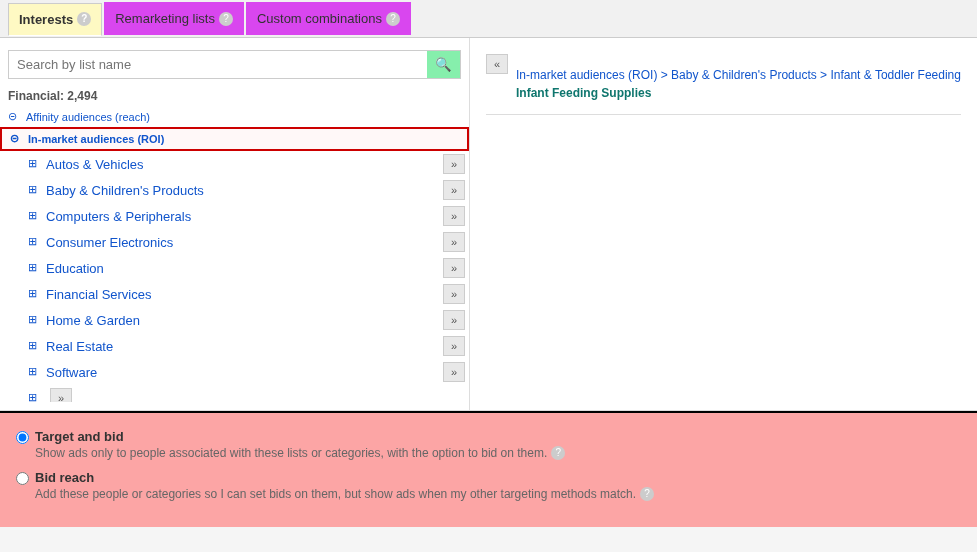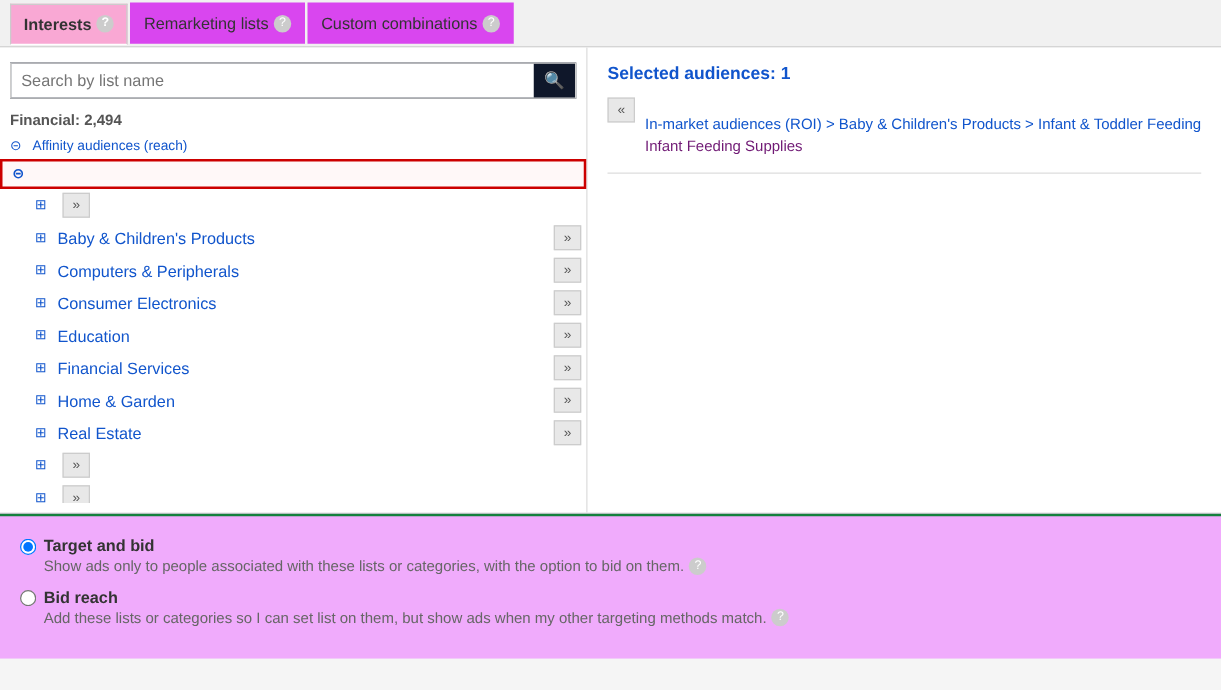--- a/index.html
+++ b/index.html
@@ -9,21 +9,21 @@
     .tabs-bar {
       display: flex; align-items: center; background: #f1f1f1;
       border-bottom: 1px solid #ccc; padding: 0 8px; height: 38px;
     }
     .tab {
       display: flex; align-items: center; padding: 8px 10px; cursor: pointer;
       font-size: 13px; color: #333; border: 1px solid transparent;
       margin-right: 2px; background: #d946ef;
     }
     .tab.active {
-      background: #f9a8d4; border-color: #ccc #ccc #fff #ccc;
+      background: #fef9c3; border-color: #ccc #ccc #fff #ccc;
       margin-bottom: -1px; font-weight: bold;
     }
     .tab .help-icon {
       display: inline-block; width: 14px; height: 14px; border-radius: 50%;
       background: #ccc; color: #fff; font-size: 10px; text-align: center;
       line-height: 14px; margin-left: 4px; cursor: pointer;
     }
 
     
     .main-content {
@@ -31,21 +31,21 @@
     }
 
     
     .left-panel {
       width: 470px; border-right: 1px solid #ddd; padding: 8px 0;
     }
 
     
     .search-bar {
       display: flex; align-items: center; margin: 4px 8px 8px 8px;
-      border: 1px solid #ccc; background: #0f172a;
+      border: 1px solid #ccc; background: #86efac;
     }
     .search-bar input {
       flex: 1; border: none; outline: none; padding: 6px 8px;
       font-size: 13px; color: #777;
     }
     .search-bar .search-btn {
       padding: 4px 8px; cursor: pointer; color: #777; border: none; background: none;
     }
 
     
@@ -104,26 +104,26 @@
       display: flex; align-items: flex-start; padding: 4px 0;
     }
     .back-btn {
       display: inline-flex; align-items: center; justify-content: center;
       width: 22px; height: 20px; background: #e8e8e8; border: 1px solid #ccc;
       font-size: 11px; color: #555; cursor: pointer; margin-right: 8px; flex-shrink: 0;
     }
     .audience-path {
       font-size: 12px; color: #1155cc; line-height: 1.5; flex: 1; margin-top: 12px;
     }
-    .audience-path .bold-part { font-weight: normal; color: #701a75; }
+    .audience-path .bold-part { font-weight: bold; color: #0f766e; }
     .audience-divider { border: none; border-top: 1px solid #ddd; margin: 8px 0; }
 
     
     .bottom-section {
-      background: #f0abfc; padding: 16px 16px; border-top: 2px solid #15803d;
+      background: #fca5a5; padding: 16px 16px; border-top: 2px solid #000000;
     }
     .radio-option { margin-bottom: 10px; }
     .radio-option label {
       display: flex; align-items: flex-start; cursor: pointer; gap: 6px;
     }
     .radio-option input[type="radio"] {
       margin-top: 2px; flex-shrink: 0;
     }
     .radio-option .option-title { font-weight: bold; font-size: 13px; margin-bottom: 2px; }
     .radio-option .option-desc { font-size: 12px; color: #666; display: flex; align-items: flex-end; gap: 4px; }
@@ -169,24 +169,26 @@
 
     <div class="tree">
 
       <div class="tree-item">
         <span class="expand-icon">⊝</span>
         <span class="item-label">Affinity audiences (reach)</span>
       </div>
 
       <div class="tree-item highlighted">
         <span class="expand-icon">⊝</span>
-      </div>
-
-      <div class="tree-sub-item">
-        <span class="expand-icon">⊞</span>
+        <span class="item-label">In-market audiences (ROI)</span>
+      </div>
+
+      <div class="tree-sub-item">
+        <span class="expand-icon">⊞</span>
+        <span class="item-label">Autos &amp; Vehicles</span>
         <div class="arrow-btn">»</div>
       </div>
 
       <div class="tree-sub-item">
         <span class="expand-icon">⊞</span>
         <span class="item-label">Baby &amp; Children's Products</span>
         <div class="arrow-btn">»</div>
       </div>
 
       <div class="tree-sub-item">
@@ -220,36 +222,33 @@
       </div>
 
       <div class="tree-sub-item">
         <span class="expand-icon">⊞</span>
         <span class="item-label">Real Estate</span>
         <div class="arrow-btn">»</div>
       </div>
 
       <div class="tree-sub-item">
         <span class="expand-icon">⊞</span>
+        <span class="item-label">Software</span>
         <div class="arrow-btn">»</div>
       </div>
 
       <div class="tree-sub-item">
         <span class="expand-icon">⊞</span>
         <div class="arrow-btn">»</div>
       </div>
 
     </div>
   </div>
 
   <div class="right-panel">
-    <div class="selected-audiences-title">
-      <span>Selected audiences:</span>
-      <span style="color:#1155cc;">1</span>
-    </div>
 
     <div class="audience-item">
       <div class="back-btn">«</div>
       <div class="audience-path">
         <span>In-market audiences (ROI) &gt; Baby &amp; Children's Products &gt; Infant &amp; Toddler Feeding</span><br>
         <span class="bold-part">Infant Feeding Supplies</span>
       </div>
     </div>
 
     <hr class="audience-divider">
@@ -269,19 +268,19 @@
       </div>
     </label>
   </div>
 
   <div class="radio-option">
     <label>
       <input type="radio" name="bid-type" style="">
       <div class="radio-content">
         <span class="option-title">Bid reach</span>
         <span class="option-desc">
-          <span>Add these lists or categories so I can set list on them, but show ads when my other targeting methods match.</span>
+          <span>Add these people or categories so I can set bids on them, but show ads when my other targeting methods match.</span>
           <span class="help-icon-inline">?</span>
         </span>
       </div>
     </label>
   </div>
 </div>
 
 </body></html>

